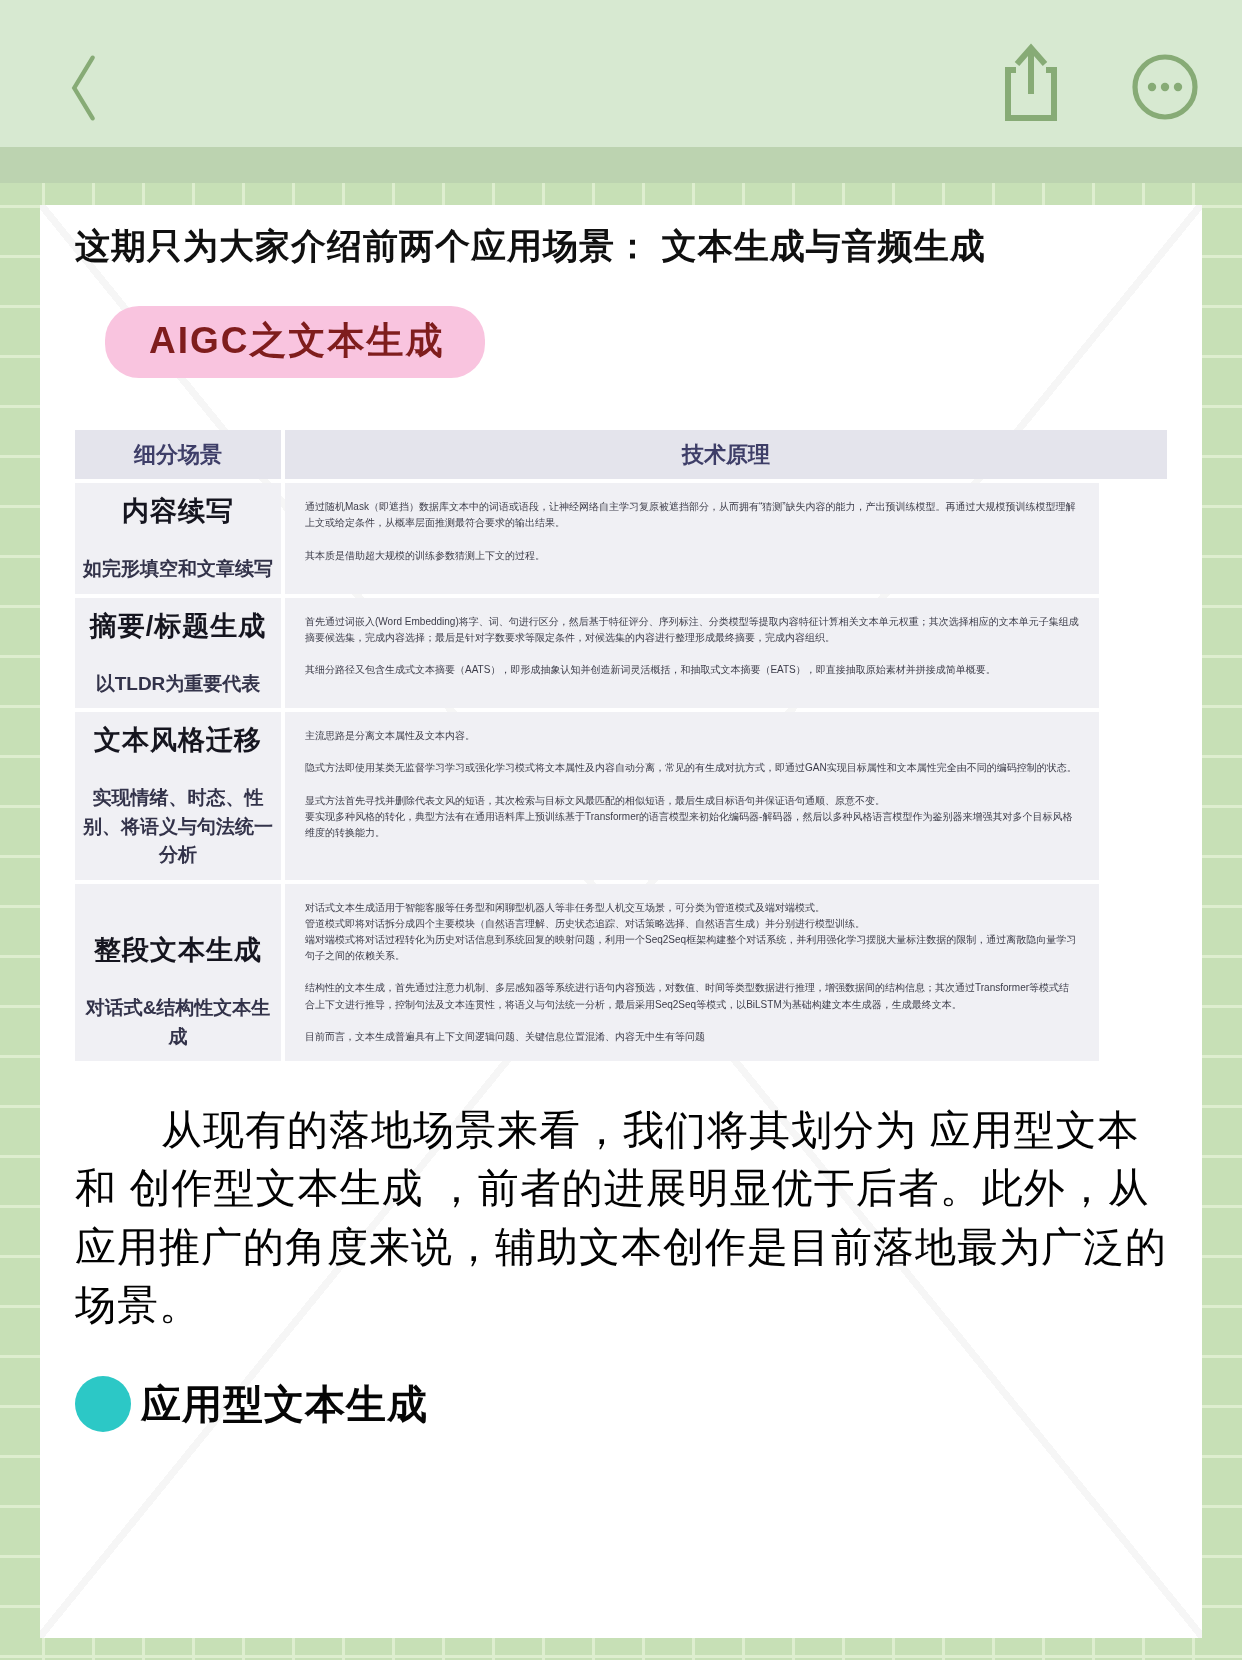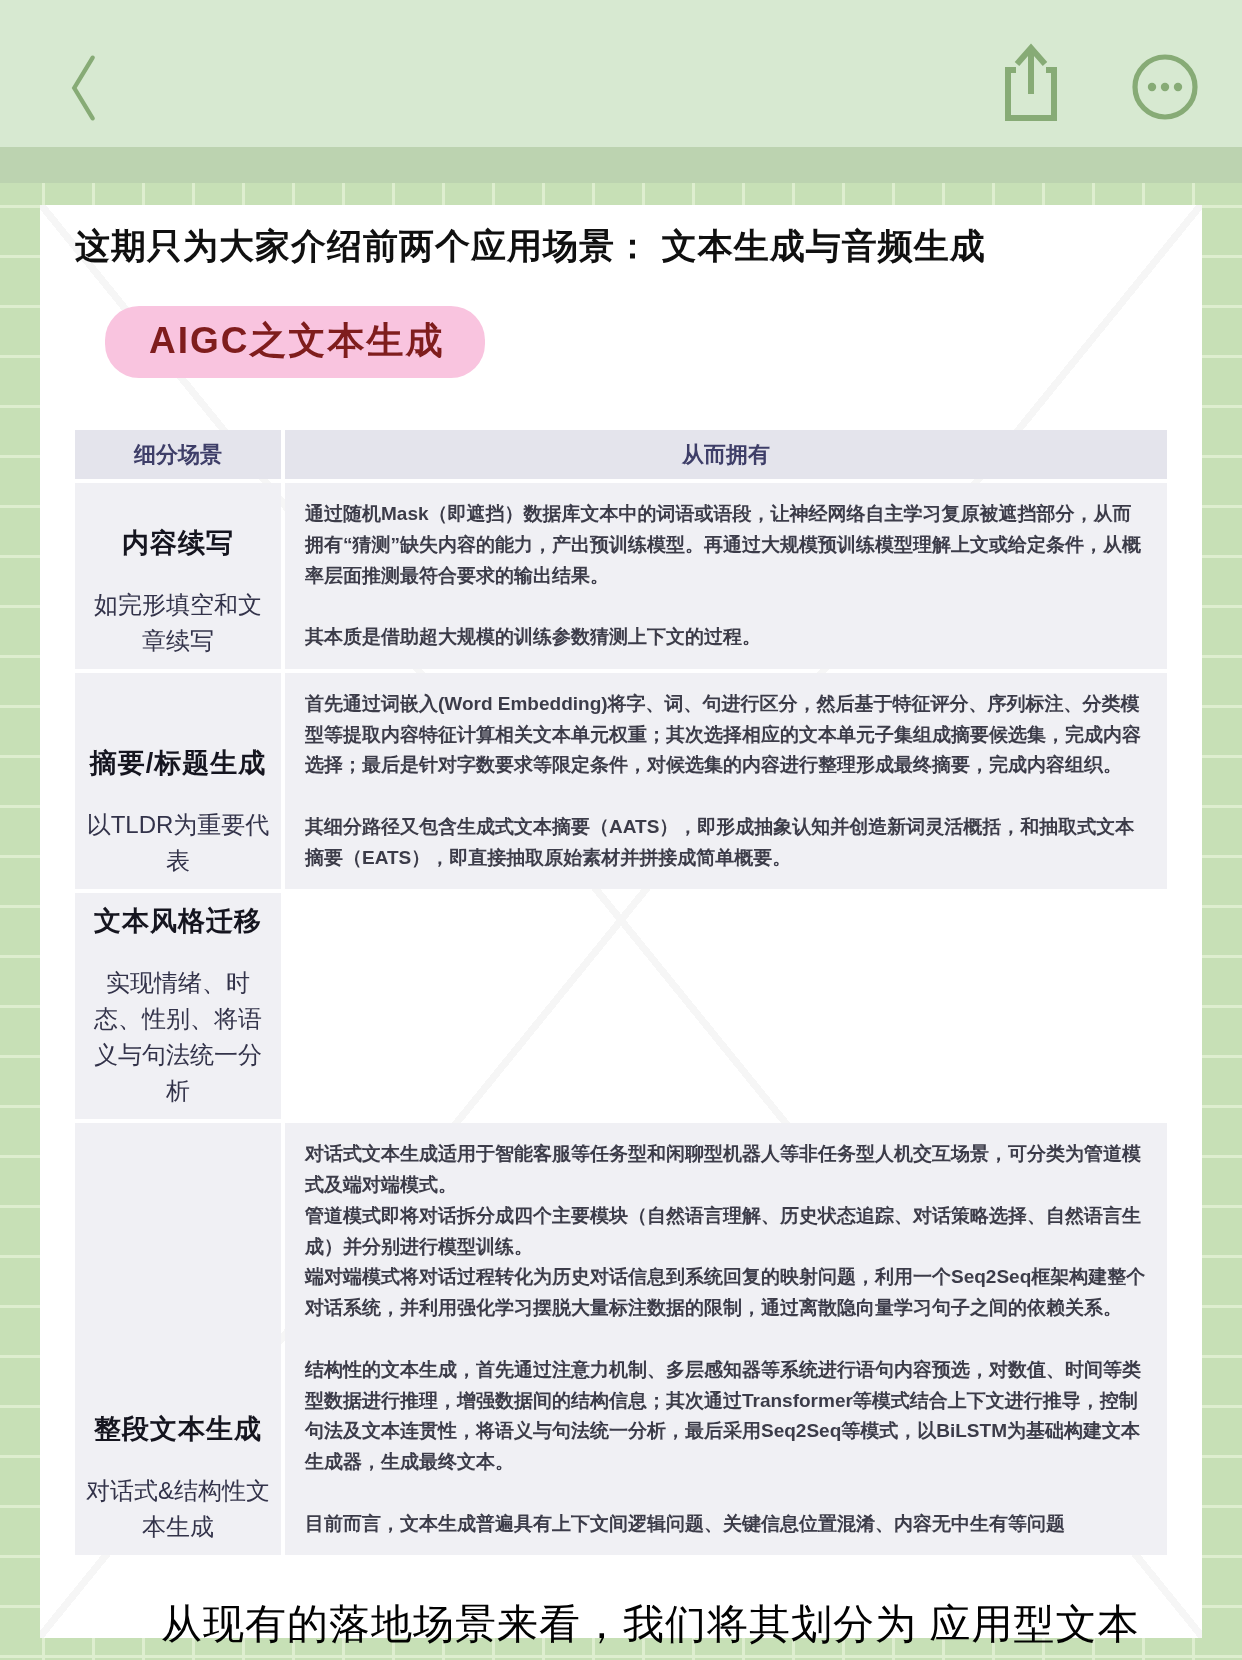--- a/index.html
+++ b/index.html
@@ -61,26 +61,26 @@
   }
   .tbl-head .c1{width:206px;}
   .tbl-head .c2{width:882px;}
   .tbl-row{display:flex;gap:4px;margin-top:4px;}
   .scene-cell{
     width:206px;background:#f0f0f4;box-sizing:border-box;
     display:flex;flex-direction:column;align-items:center;justify-content:flex-end;
     padding:10px 8px;text-align:center;
   }
   .scene-label{font-size:27px;font-weight:700;color:#15151f;letter-spacing:1px;}
-  .scene-note{margin-top:26px;font-size:24px;color:#33334a;line-height:1.5;}
+  .scene-note{margin-top:26px;font-size:19px;color:#33334a;line-height:1.5;font-weight:bold;}
   .tech-cell{
-    width:882px;background:#f0f0f4;box-sizing:border-box;
+    width:814px;background:#f0f0f4;box-sizing:border-box;
     padding:16px 20px;
-    font-size:19px;color:#3c3c49;line-height:1.62;
-    white-space:pre-line;font-weight:700;
+    font-size:10px;color:#3c3c49;line-height:1.62;
+    white-space:pre-line;font-weight:400;
   }
   
   .summary{
     margin:40px 0 0 0;width:1095px;
     font-size:41px;line-height:1.42;color:#020202;font-weight:500;
     text-indent:2.1em;letter-spacing:1px;
   }
   
   .linkrow{
     margin-top:42px;display:flex;align-items:center;gap:10px;cursor:pointer;
@@ -127,21 +127,21 @@
 <div class="content-area">
   <div class="card">
 
     <p class="intro">这期只为大家介绍前两个应用场景： 文本生成与音频生成</p>
 
     <div class="badge">AIGC之文本生成</div>
 
     <div class="tbl">
       <div class="tbl-head">
         <div class="cell c1">细分场景</div>
-        <div class="cell c2">从而拥有</div>
+        <div class="cell c2">技术原理</div>
       </div>
 
       <div class="tbl-row">
         <div class="scene-cell">
           <div class="scene-label">内容续写</div>
           <div class="scene-note">如完形填空和文章续写</div>
         </div>
         <div class="tech-cell">通过随机Mask（即遮挡）数据库文本中的词语或语段，让神经网络自主学习复原被遮挡部分，从而拥有“猜测”缺失内容的能力，产出预训练模型。再通过大规模预训练模型理解上文或给定条件，从概率层面推测最符合要求的输出结果。
 
 其本质是借助超大规模的训练参数猜测上下文的过程。</div>
@@ -155,20 +155,26 @@
         <div class="tech-cell">首先通过词嵌入(Word Embedding)将字、词、句进行区分，然后基于特征评分、序列标注、分类模型等提取内容特征计算相关文本单元权重；其次选择相应的文本单元子集组成摘要候选集，完成内容选择；最后是针对字数要求等限定条件，对候选集的内容进行整理形成最终摘要，完成内容组织。
 
 其细分路径又包含生成式文本摘要（AATS），即形成抽象认知并创造新词灵活概括，和抽取式文本摘要（EATS），即直接抽取原始素材并拼接成简单概要。</div>
       </div>
 
       <div class="tbl-row">
         <div class="scene-cell">
           <div class="scene-label">文本风格迁移</div>
           <div class="scene-note">实现情绪、时态、性别、将语义与句法统一分析</div>
         </div>
+        <div class="tech-cell">主流思路是分离文本属性及文本内容。
+
+隐式方法即使用某类无监督学习学习或强化学习模式将文本属性及内容自动分离，常见的有生成对抗方式，即通过GAN实现目标属性和文本属性完全由不同的编码控制的状态。
+
+显式方法首先寻找并删除代表文风的短语，其次检索与目标文风最匹配的相似短语，最后生成目标语句并保证语句通顺、原意不变。
+要实现多种风格的转化，典型方法有在通用语料库上预训练基于Transformer的语言模型来初始化编码器-解码器，然后以多种风格语言模型作为鉴别器来增强其对多个目标风格维度的转换能力。</div>
       </div>
 
       <div class="tbl-row">
         <div class="scene-cell">
           <div class="scene-label">整段文本生成</div>
           <div class="scene-note">对话式&amp;结构性文本生成</div>
         </div>
         <div class="tech-cell">对话式文本生成适用于智能客服等任务型和闲聊型机器人等非任务型人机交互场景，可分类为管道模式及端对端模式。
 管道模式即将对话拆分成四个主要模块（自然语言理解、历史状态追踪、对话策略选择、自然语言生成）并分别进行模型训练。
 端对端模式将对话过程转化为历史对话信息到系统回复的映射问题，利用一个Seq2Seq框架构建整个对话系统，并利用强化学习摆脱大量标注数据的限制，通过离散隐向量学习句子之间的依赖关系。

